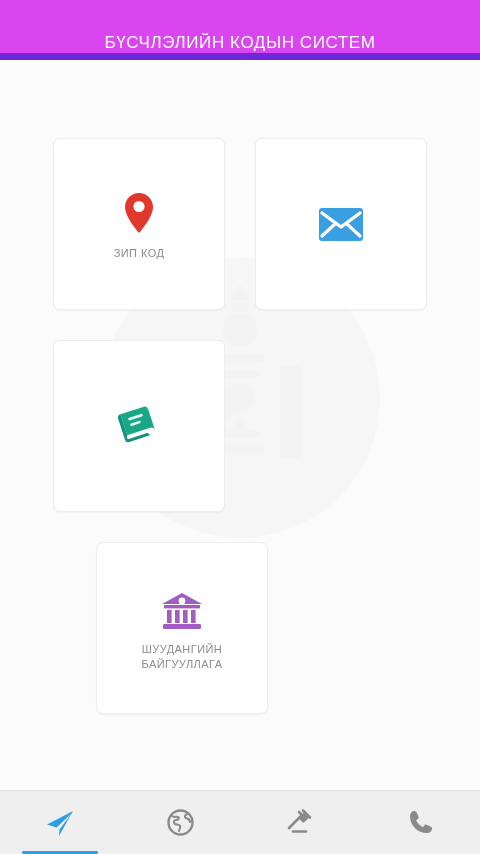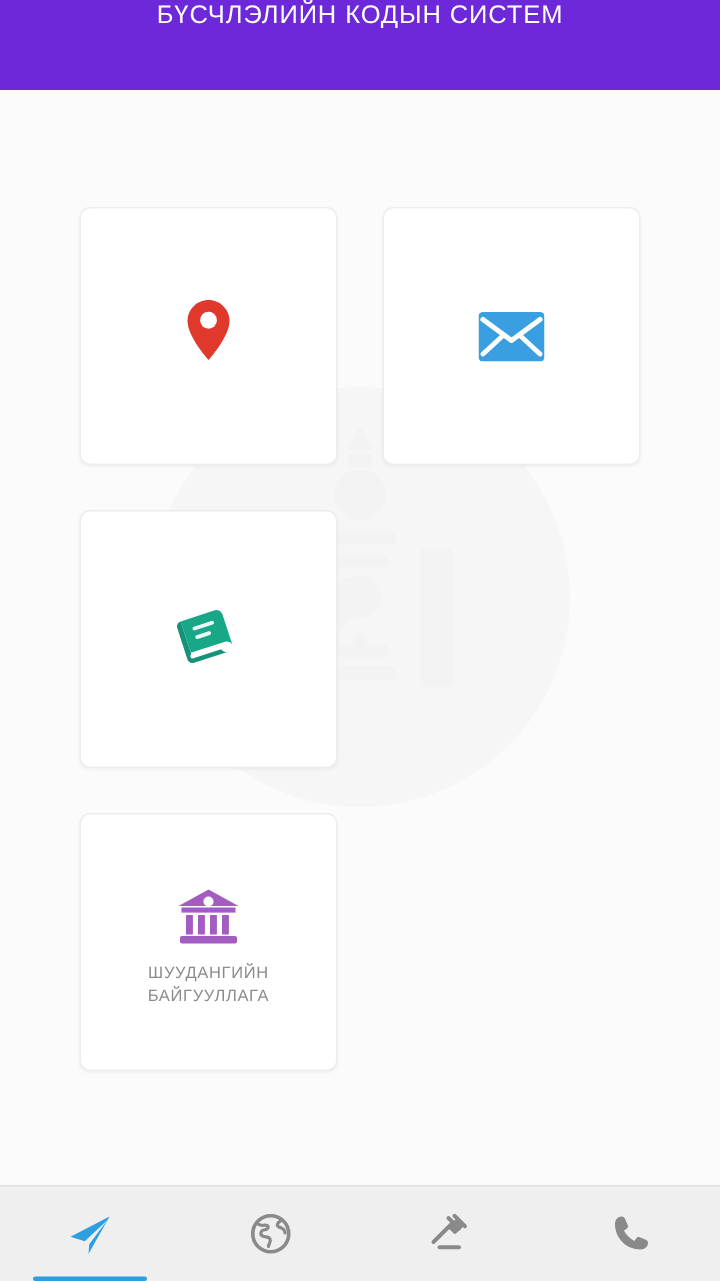--- a/index.html
+++ b/index.html
@@ -22,25 +22,25 @@
     overflow: hidden;
   }
 
   
   .appbar {
     position: absolute;
     top: 0;
     left: 0;
     width: 480px;
     height: 60px;
-    background: #6d28d9;
-    border-bottom: 4px solid #6d28d9;
+    background: #d946ef;
+    border-bottom: 7px solid #6d28d9;
     box-sizing: border-box;
     display: flex;
-    align-items: flex-start;
+    align-items: flex-end;
     justify-content: center;
     z-index: 20;
   }
   .appbar-title {
     color: #ffffff;
     font-size: 17px;
     letter-spacing: 0.6px;
     font-weight: 400;
     text-align: center;
     white-space: nowrap;
@@ -65,21 +65,21 @@
     top: 138px;
     left: 53px;
     width: 374px;
     z-index: 5;
   }
   .grid-row {
     display: flex;
     justify-content: space-between;
     margin-bottom: 30px;
   }
-  .grid-row:last-child { margin-bottom: 0; }
+  .grid-row:last-child { margin-bottom: 0; margin-left: 43px; }
 
   .card {
     width: 172px;
     height: 172px;
     background: #ffffff;
     border: 1px solid #ededed;
     border-radius: 7px;
     box-sizing: border-box;
     box-shadow: 0 1px 2px rgba(0,0,0,0.045);
     display: flex;
@@ -170,20 +170,21 @@
 
     <div class="grid-row">
 
       <div class="card">
         <div class="card-icon">
           <svg width="30" height="42" viewBox="0 0 30 42" aria-hidden="true">
             <path d="M15 1 C7.3 1 1 7.3 1 15 c0 10.5 14 26 14 26 s14 -15.5 14 -26 C29 7.3 22.7 1 15 1 z" fill="#e0392c"></path>
             <circle cx="15" cy="14.5" r="5.6" fill="#ffffff"></circle>
           </svg>
         </div>
+        <div class="card-label">ЗИП КОД</div>
       </div>
 
       <div class="card">
         <div class="card-icon">
           <svg width="44" height="33" viewBox="0 0 44 33" aria-hidden="true">
             <rect x="0" y="0" width="44" height="33" rx="3" fill="#3a9fe0"></rect>
             <path d="M3 5 L22 19 L41 5" fill="none" stroke="#ffffff" stroke-width="3.4" stroke-linecap="round" stroke-linejoin="round"></path>
             <path d="M3 28 L16 16 M41 28 L28 16" fill="none" stroke="#ffffff" stroke-width="3.2" stroke-linecap="round"></path>
           </svg>
         </div>

